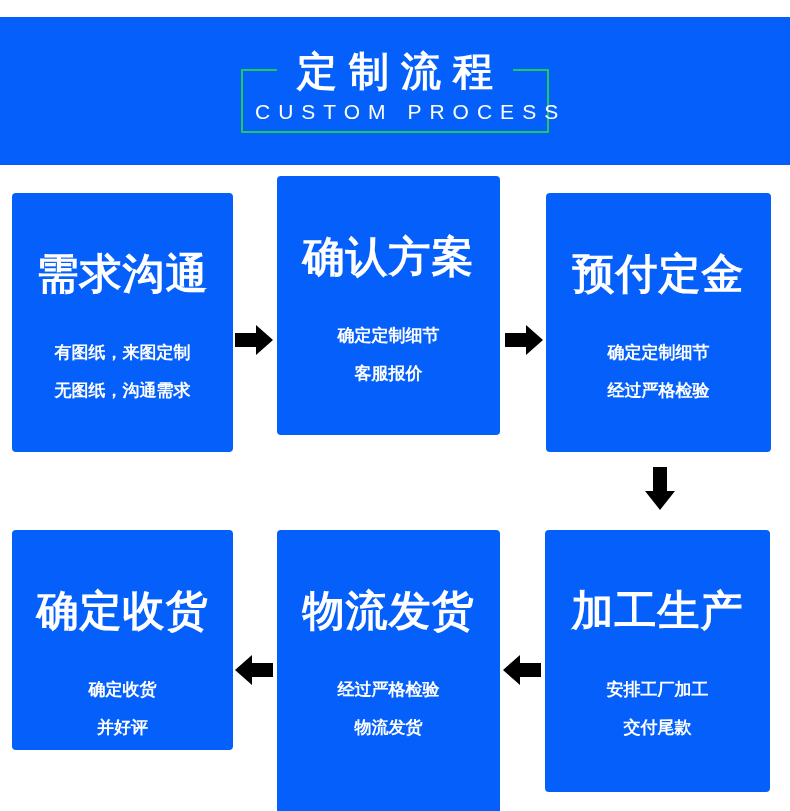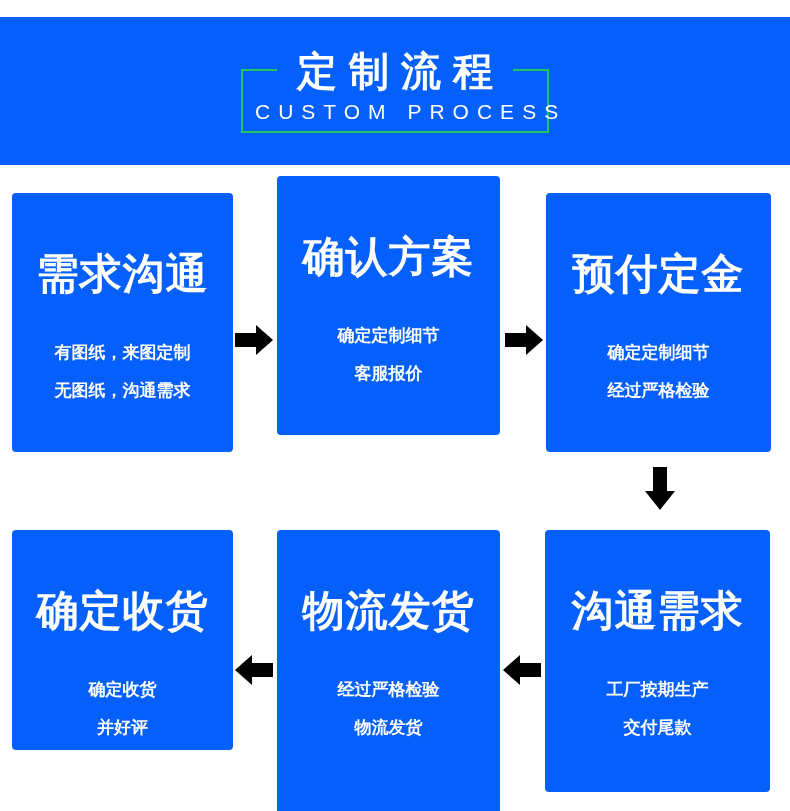--- a/index.html
+++ b/index.html
@@ -130,23 +130,23 @@
 
   <div class="step pos-3">
     <div class="step-title">预付定金</div>
     <div class="step-lines">
       <div>确定定制细节</div>
       <div>经过严格检验</div>
     </div>
   </div>
 
   <div class="step pos-4">
-    <div class="step-title">沟通需求</div>
+    <div class="step-title">加工生产</div>
     <div class="step-lines">
-      <div>工厂按期生产</div>
+      <div>安排工厂加工</div>
       <div>交付尾款</div>
     </div>
   </div>
 
   <div class="step pos-5">
     <div class="step-title">物流发货</div>
     <div class="step-lines">
       <div>经过严格检验</div>
       <div>物流发货</div>
     </div>

